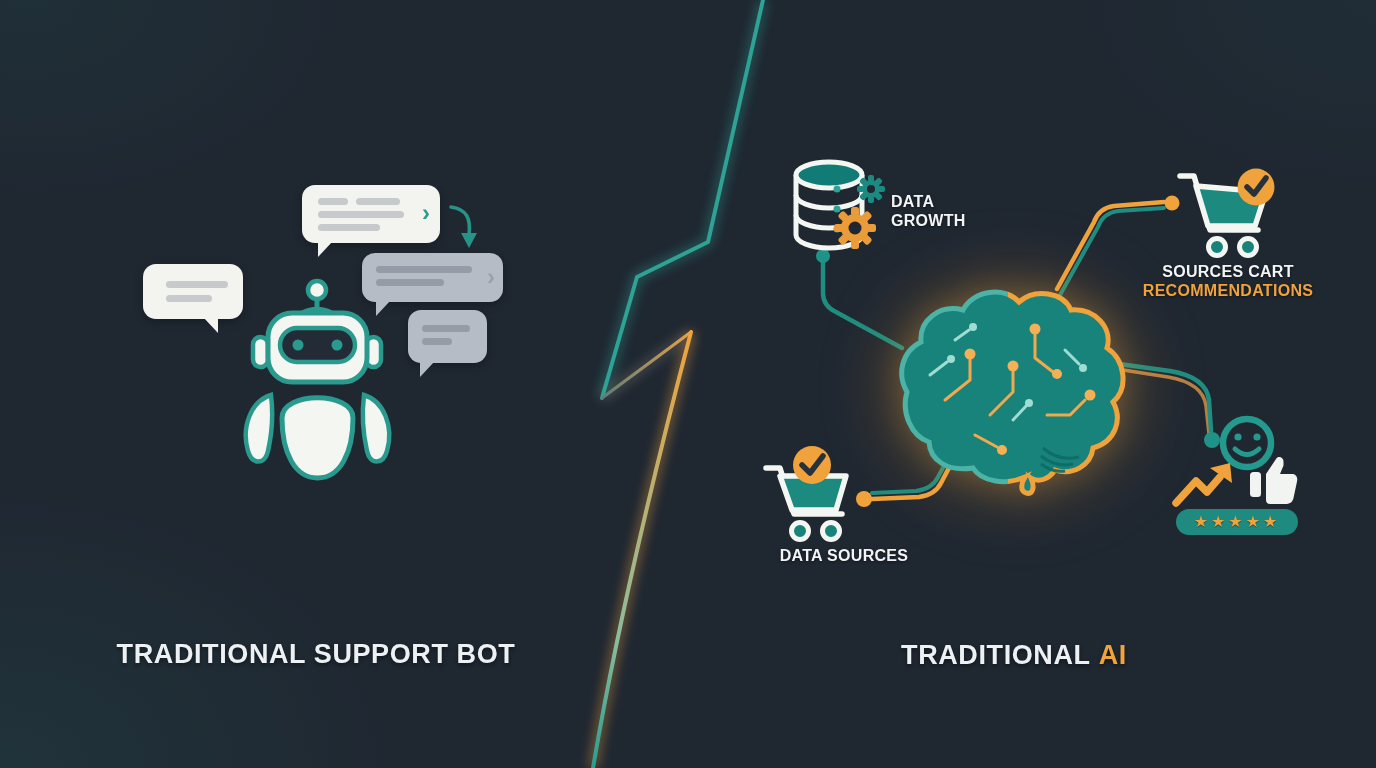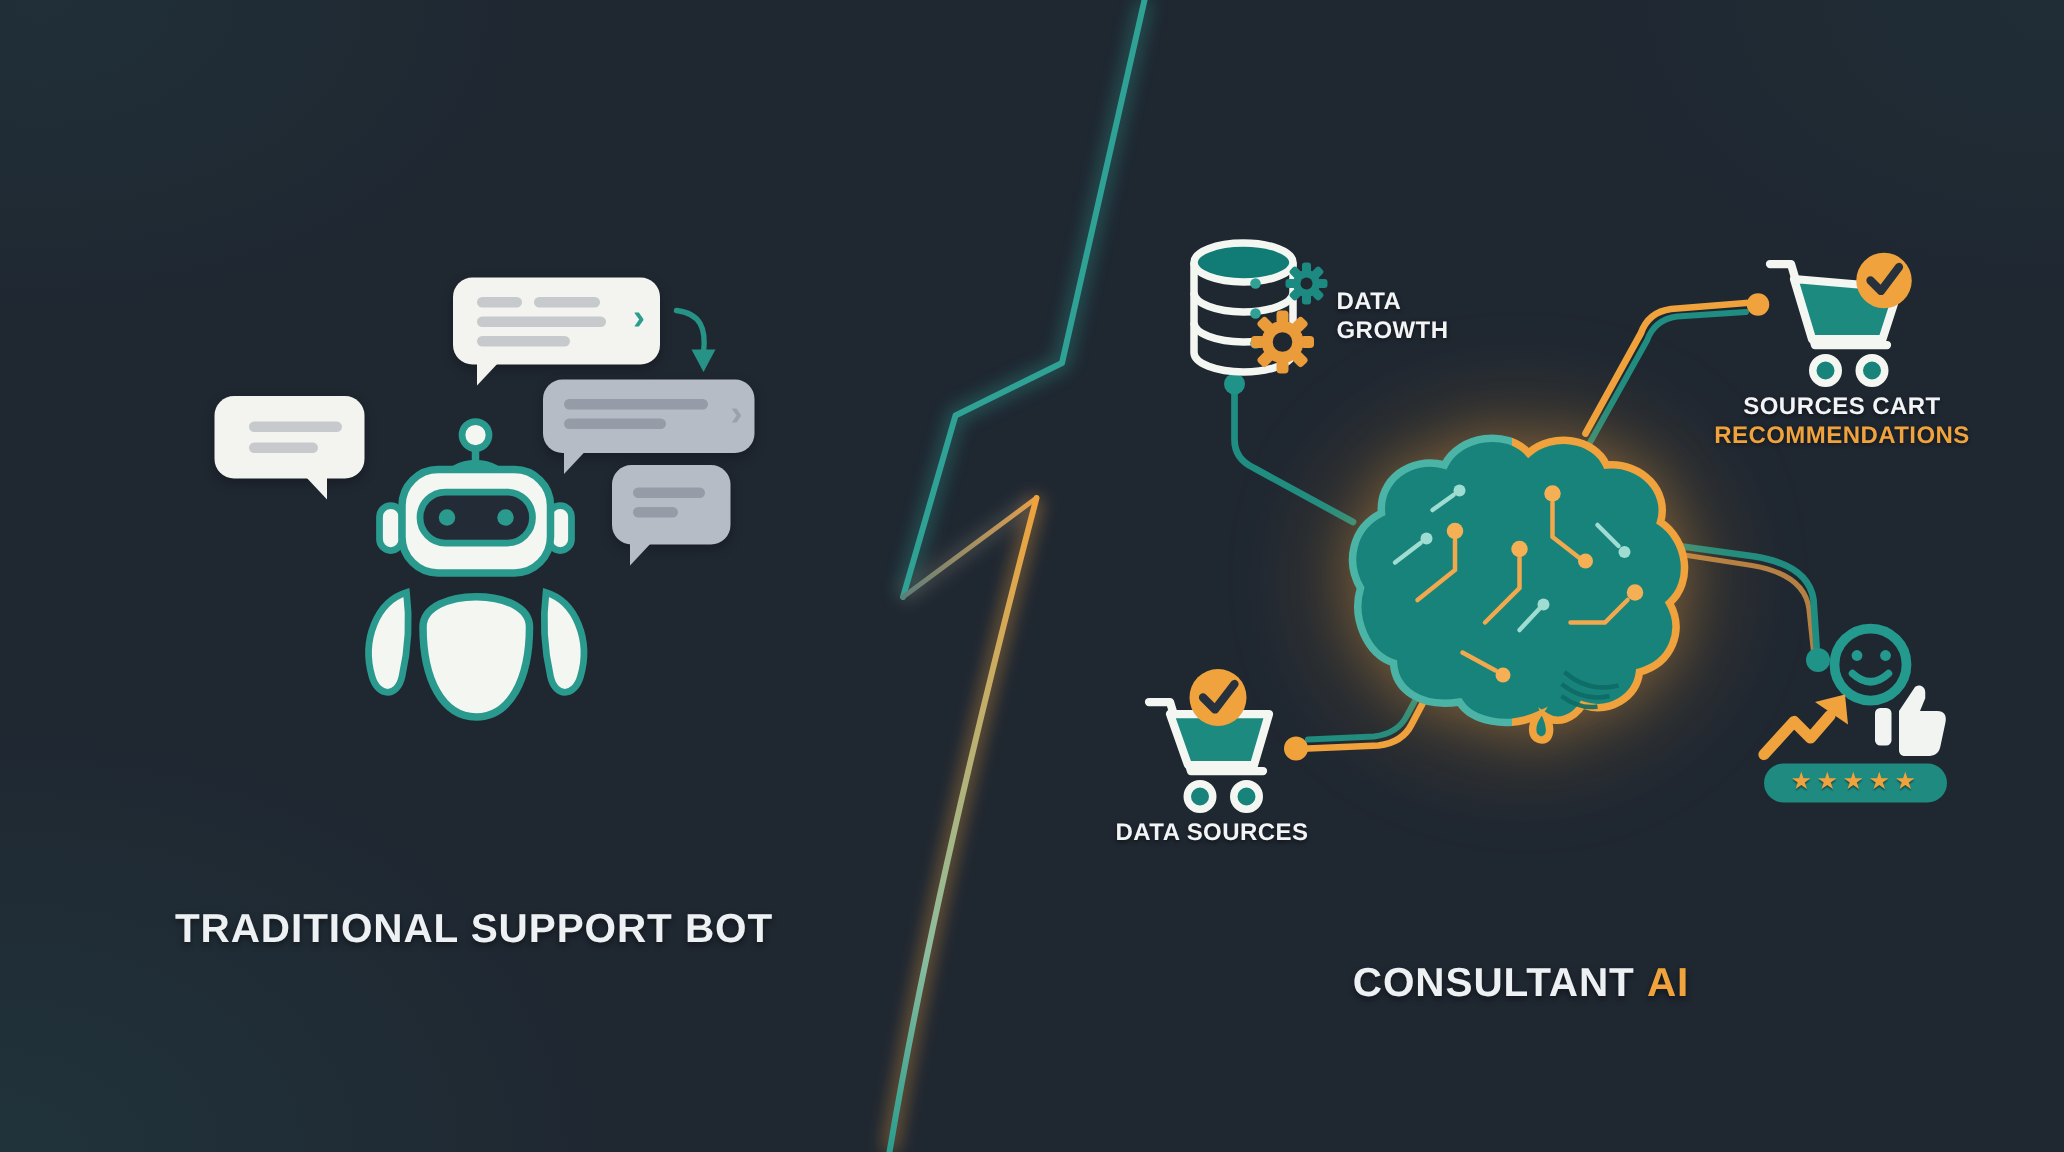--- a/index.html
+++ b/index.html
@@ -160,21 +160,21 @@
       <path d="M47,143 C47,116 118,116 118,143 C118,178 105,203 82.5,203 C60,203 47,178 47,143 Z" stroke-width="5"></path>
 
       <rect x="33" y="38" width="99" height="69" rx="24" stroke-width="5"></rect>
 
       <rect x="45" y="53" width="75" height="34" rx="17" fill="#232c36" stroke-width="4.5"></rect>
       <circle cx="63" cy="70" r="5.5" fill="#2a9a8e" stroke="none"></circle>
       <circle cx="102" cy="70" r="5.5" fill="#2a9a8e" stroke="none"></circle>
     </g>
   </svg>
 
-  <div class="title" style="left:316px;top:604px">TRADITIONAL SUPPORT BOT</div>
+  <div class="title" style="left:316px;top:639px">TRADITIONAL SUPPORT BOT</div>
 
   <svg class="abs" style="left:788px;top:155px" width="110" height="110" viewBox="0 0 110 110">
 
     <g stroke="#f4f6f1" fill="none" stroke-width="5">
       <path d="M8,20 V80 A33,13 0 0 0 74,80 V20"></path>
       <path d="M8,40 A33,13 0 0 0 74,40"></path>
       <path d="M8,60 A33,13 0 0 0 74,60"></path>
       <ellipse cx="41" cy="20" rx="33" ry="13" fill="#117b76"></ellipse>
     </g>
     <circle cx="49" cy="34" r="3.5" fill="#2fa195"></circle>
@@ -291,21 +291,21 @@
       <path d="M28,36 L94,36 L84,70 L40,70 Z" fill="#1d8a80"></path>
     </g>
     <circle cx="48" cy="91" r="8.5" fill="#17837b" stroke="#f4f6f1" stroke-width="5"></circle>
     <circle cx="79" cy="91" r="8.5" fill="#17837b" stroke="#f4f6f1" stroke-width="5"></circle>
     <g>
       <circle cx="60" cy="25" r="19" fill="#f0a23c"></circle>
       <path d="M50,25 L58,33 L71,16" fill="none" stroke="#27313b" stroke-width="5.5" stroke-linecap="round" stroke-linejoin="round"></path>
     </g>
   </svg>
 
-  <div class="label center" style="left:808px;top:546px;">DATA SOURCES</div>
+  <div class="label center" style="left:844px;top:546px;">DATA SOURCES</div>
 
   <svg class="abs" style="left:1150px;top:410px" width="180" height="100" viewBox="0 0 180 100">
 
     <g>
       <circle cx="97" cy="33" r="24" fill="none" stroke="#239a8d" stroke-width="6.5"></circle>
       <circle cx="88" cy="27" r="3.6" fill="#239a8d"></circle>
       <circle cx="107" cy="27" r="3.6" fill="#239a8d"></circle>
       <path d="M85,39 Q97,50 109,39" fill="none" stroke="#239a8d" stroke-width="5" stroke-linecap="round"></path>
     </g>
 
@@ -319,16 +319,16 @@
       <polygon points="80,53 82,73 60,58" fill="#f0a23c"></polygon>
     </g>
   </svg>
 
   <div class="stars-pill">
     <span>★★★★★</span>
   </div>
 
 
   <div class="title" style="left:1014px;top:640px;">
-    <span>CONSULTANT</span>&nbsp;<span class="accent">AI</span>
+    <span>TRADITIONAL</span>&nbsp;<span class="accent">AI</span>
   </div>
 
 </div>
 
 </body></html>

